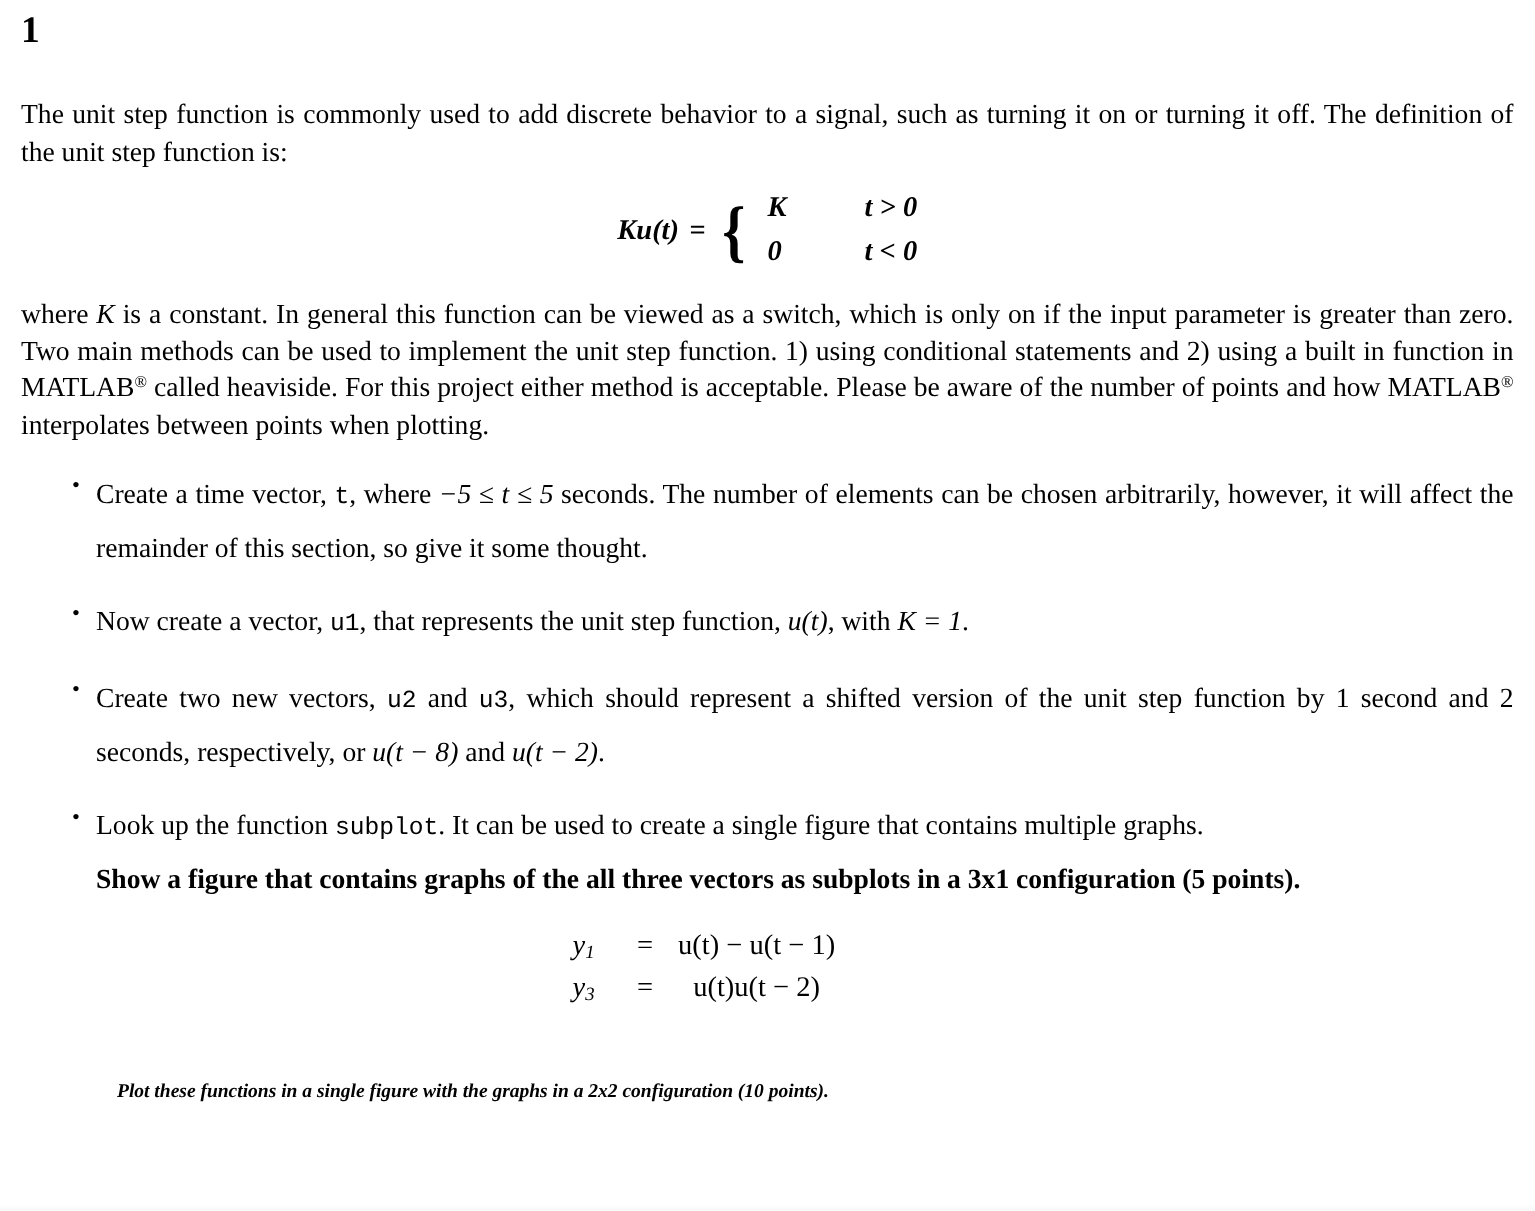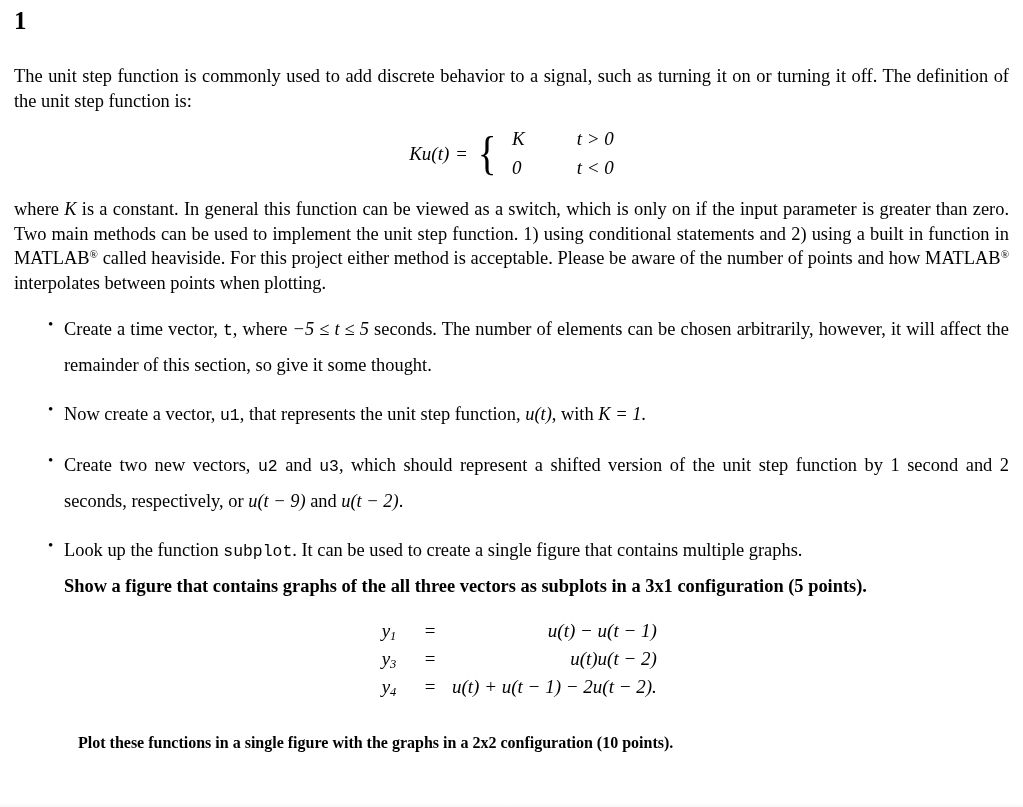--- a/index.html
+++ b/index.html
@@ -74,20 +74,21 @@
   
   .display-eq {
     margin: 13px 0 0 0;
     display: flex;
     justify-content: center;
   }
   .piecewise {
     display: flex;
     align-items: center;
     font-size: 19px;
+    font-weight: bold;
   }
   .piecewise .lhs {
     font-style: italic;
     padding-right: 7px;
     white-space: nowrap;
   }
   .piecewise .eq-sign {
     font-style: normal;
     padding-right: 9px;
   }
@@ -160,39 +161,39 @@
     font-style: italic;
     width: 38px;
     padding-right: 0;
   }
   td.col-rel {
     text-align: center;
     width: 44px;
     font-style: normal;
   }
   td.col-rhs {
-    text-align: right;
-    font-style: italic;
+    text-align: center;
     padding-left: 2px;
     margin-left: 28px;
   }
   .sub {
     font-size: 12.5px;
     vertical-align: -0.22em;
     line-height: 0;
     font-style: italic;
   }
 
   
   .final-note {
-    margin: 30px 0 0 0;
+    margin: 42px 0 0 0;
     padding-left: 64px;
-    font-size: 16px;
+    font-size: 13px;
     line-height: 24.6px;
     font-weight: bold;
+    font-style: italic;
   }
 
   
   .bottom-band {
     position: absolute;
     left: 0;
     bottom: 0;
     width: 1023px;
     height: 9px;
     background: linear-gradient(to bottom, #ffffff 0%, #f4f4f4 60%, #ececec 100%);
@@ -224,44 +225,39 @@
   </div>
 
   <p class="body after-eq"><span>where </span><span class="mathvar">K</span><span> is a constant. In general this function can be viewed as a switch, which is only on if the input parameter is greater than zero. Two main methods can be used to implement the unit step function. 1) using conditional statements and 2) using a built in function in MATLAB</span><span class="sup-reg">®</span><span> called heaviside. For this project either method is acceptable. Please be aware of the number of points and how MATLAB</span><span class="sup-reg">®</span><span> interpolates between points when plotting.</span></p>
 
   <ul class="items">
 
     <li><span>Create a time vector, </span><span class="mono">t</span><span>, where </span><span class="mathvar">−5 ≤ t ≤ 5</span><span> seconds.  The number of elements can be chosen arbitrarily, however, it will affect the remainder of this section, so give it some thought.</span></li>
 
     <li><span>Now create a vector, </span><span class="mono">u1</span><span>, that represents the unit step function, </span><span class="mathvar">u(t)</span><span>, with </span><span class="mathvar">K = 1</span><span>.</span></li>
 
-    <li><span>Create two new vectors, </span><span class="mono">u2</span><span> and </span><span class="mono">u3</span><span>, which should represent a shifted version of the unit step function by 1 second and 2 seconds, respectively, or </span><span class="mathvar">u(t − 9)</span><span> and </span><span class="mathvar">u(t − 2)</span><span>.</span></li>
+    <li><span>Create two new vectors, </span><span class="mono">u2</span><span> and </span><span class="mono">u3</span><span>, which should represent a shifted version of the unit step function by 1 second and 2 seconds, respectively, or </span><span class="mathvar">u(t − 8)</span><span> and </span><span class="mathvar">u(t − 2)</span><span>.</span></li>
 
     <li><span>Look up the function </span><span class="mono">subplot</span><span>. It can be used to create a single figure that contains multiple graphs.</span><span class="bold-line">Show a figure that contains graphs of the all three vectors as subplots in a 3x1 configuration (5 points).</span></li>
 
   </ul>
 
   <div class="eq-array">
     <table class="align">
       <tbody>
         <tr>
           <td class="col-lhs"><span>y</span><span class="sub">1</span></td>
           <td class="col-rel">=</td>
           <td class="col-rhs">u(t) − u(t − 1)</td>
         </tr>
         <tr>
           <td class="col-lhs"><span>y</span><span class="sub">3</span></td>
           <td class="col-rel">=</td>
           <td class="col-rhs">u(t)u(t − 2)</td>
         </tr>
-        <tr>
-          <td class="col-lhs"><span>y</span><span class="sub">4</span></td>
-          <td class="col-rel">=</td>
-          <td class="col-rhs">u(t) + u(t − 1) − 2u(t − 2).</td>
-        </tr>
       </tbody>
     </table>
   </div>
 
   <p class="final-note">Plot these functions in a single figure with the graphs in a 2x2 configuration (10 points).</p>
 
   <div class="bottom-band"></div>
 </div>
 
 </body></html>

